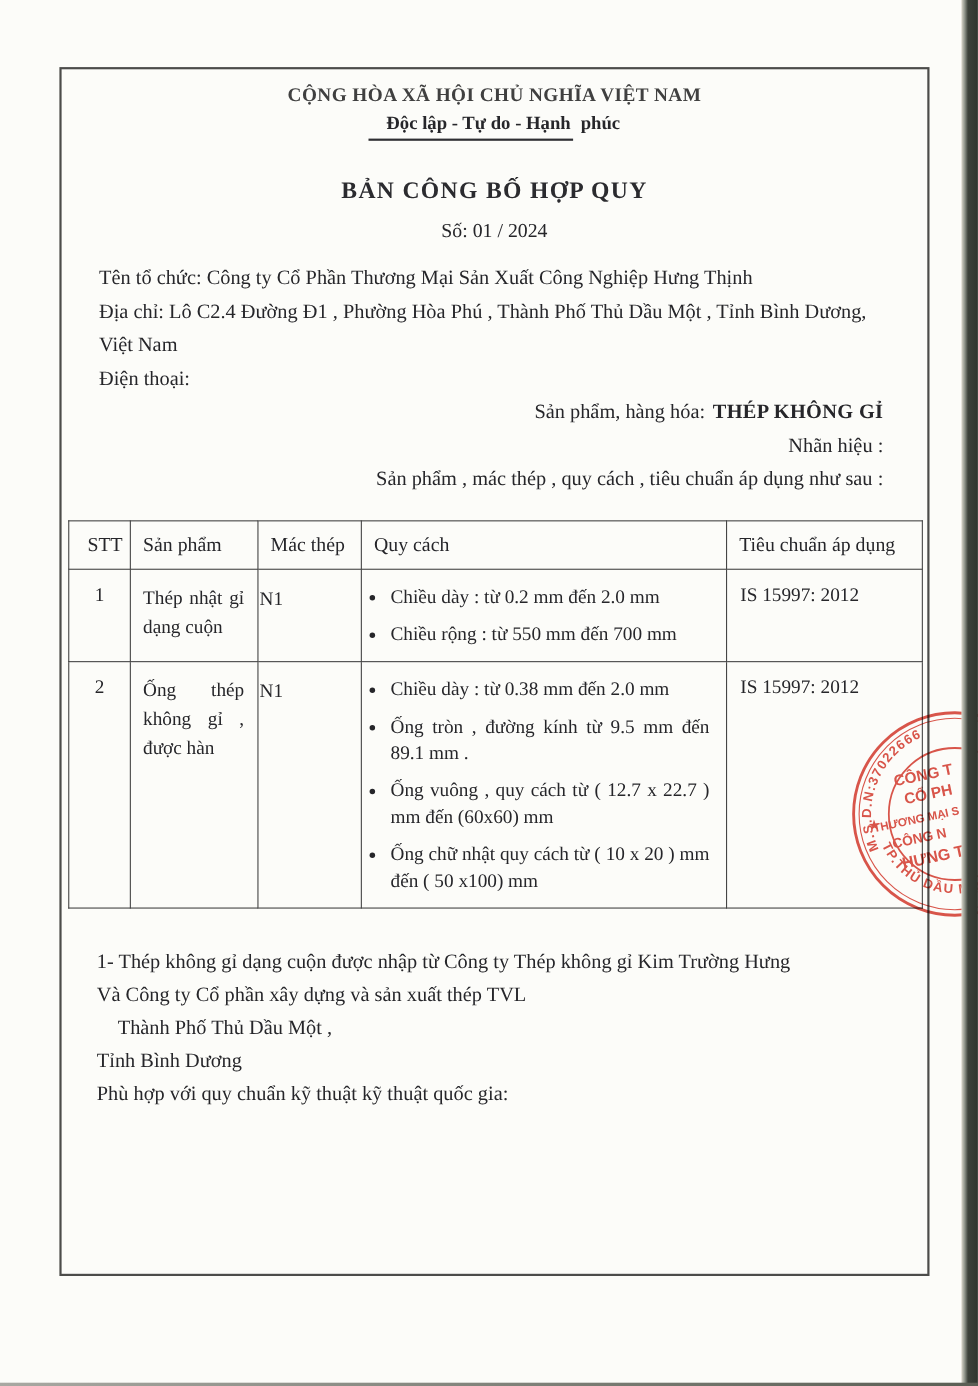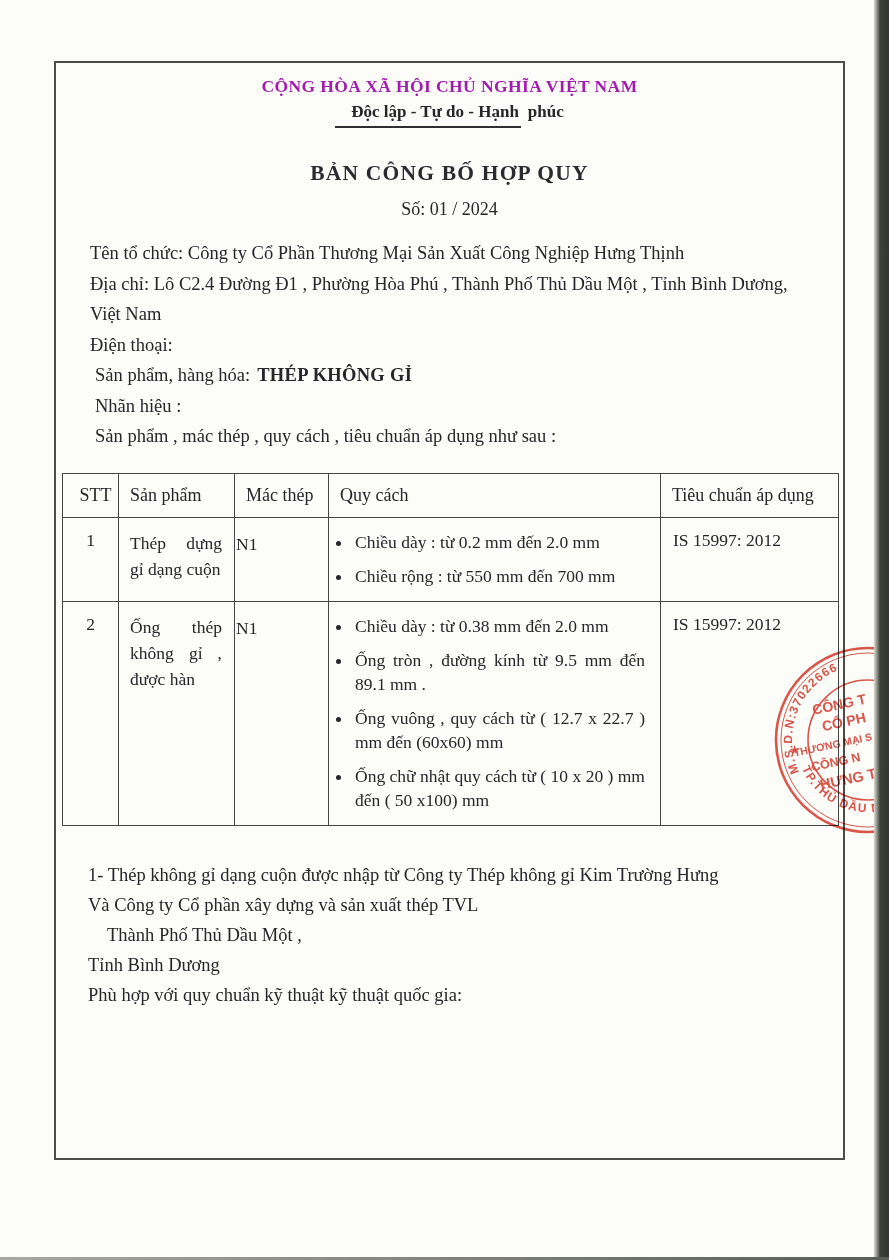--- a/index.html
+++ b/index.html
@@ -16,39 +16,39 @@
     position: absolute;
     left: 54px; top: 61px;
     width: 787px; height: 1095px;
     border: 2px solid #4c4c4a;
     z-index: 1;
   }
   
   .doc-header { text-align: center; margin-top: 12px; }
   .nat-title {
     font-size: 17.5px; font-weight: bold; letter-spacing: .4px;
-    line-height: 22px; color: #a21caf;
+    line-height: 22px; color: #404040;
   }
   .motto { margin-top: 3px; font-size: 17px; font-weight: bold; line-height: 24px; }
   .motto .ul-part {
     display: inline-block;
     border-bottom: 2.5px solid #2f2f33;
     padding: 0 2px 2px 16px;
   }
   .motto .tail { padding-left: 7px; }
   .doc-title {
     margin: 32px 0 0 0; font-size: 21.5px; font-weight: bold;
     letter-spacing: 1.2px; line-height: 26px; color: #2b2b2f;
   }
   .doc-number { margin-top: 11px; font-size: 18px; line-height: 24px; }
   
   .info { margin: 17px 40px 0 34px; font-size: 18.5px; }
   .info p { margin: 0; line-height: 30.5px; }
   .info .wrapcap { max-width: 700px; }
-  .info .indent { margin-left: 5px; }
+  .info .indent { margin-left: 5px; text-align: right; }
   .info strong { margin-left: 7px; letter-spacing: .3px; }
   
   table.spec {
     margin: 21px 0 0 6px;
     border-collapse: collapse;
     table-layout: fixed;
     width: 776px;
     font-size: 17.5px;
   }
   table.spec th, table.spec td {
@@ -139,21 +139,21 @@
           <th class="c-stt">STT</th>
           <th>Sản phẩm</th>
           <th>Mác thép</th>
           <th>Quy cách</th>
           <th>Tiêu chuẩn áp dụng</th>
         </tr>
       </thead>
       <tbody id="spec-tbody">
       <tr>
         <td class="c-stt">1</td>
-        <td class="c-sp">Thép dựng gỉ dạng cuộn</td>
+        <td class="c-sp">Thép nhật gỉ dạng cuộn</td>
         <td class="c-mt">N1</td>
         <td class="c-qc">
               <ul>
                 <li>Chiều dày : từ 0.2 mm đến 2.0 mm</li>
                 <li>Chiều rộng : từ 550 mm đến 700 mm</li>
               </ul>
             </td>
         <td class="c-tc">IS 15997: 2012</td>
       </tr>
 

